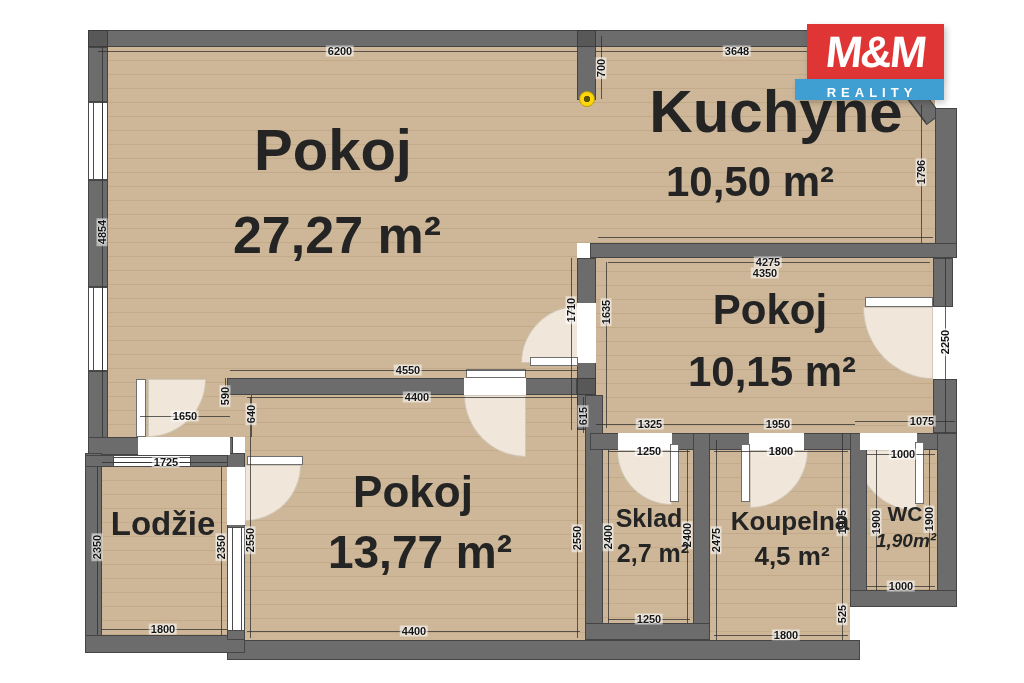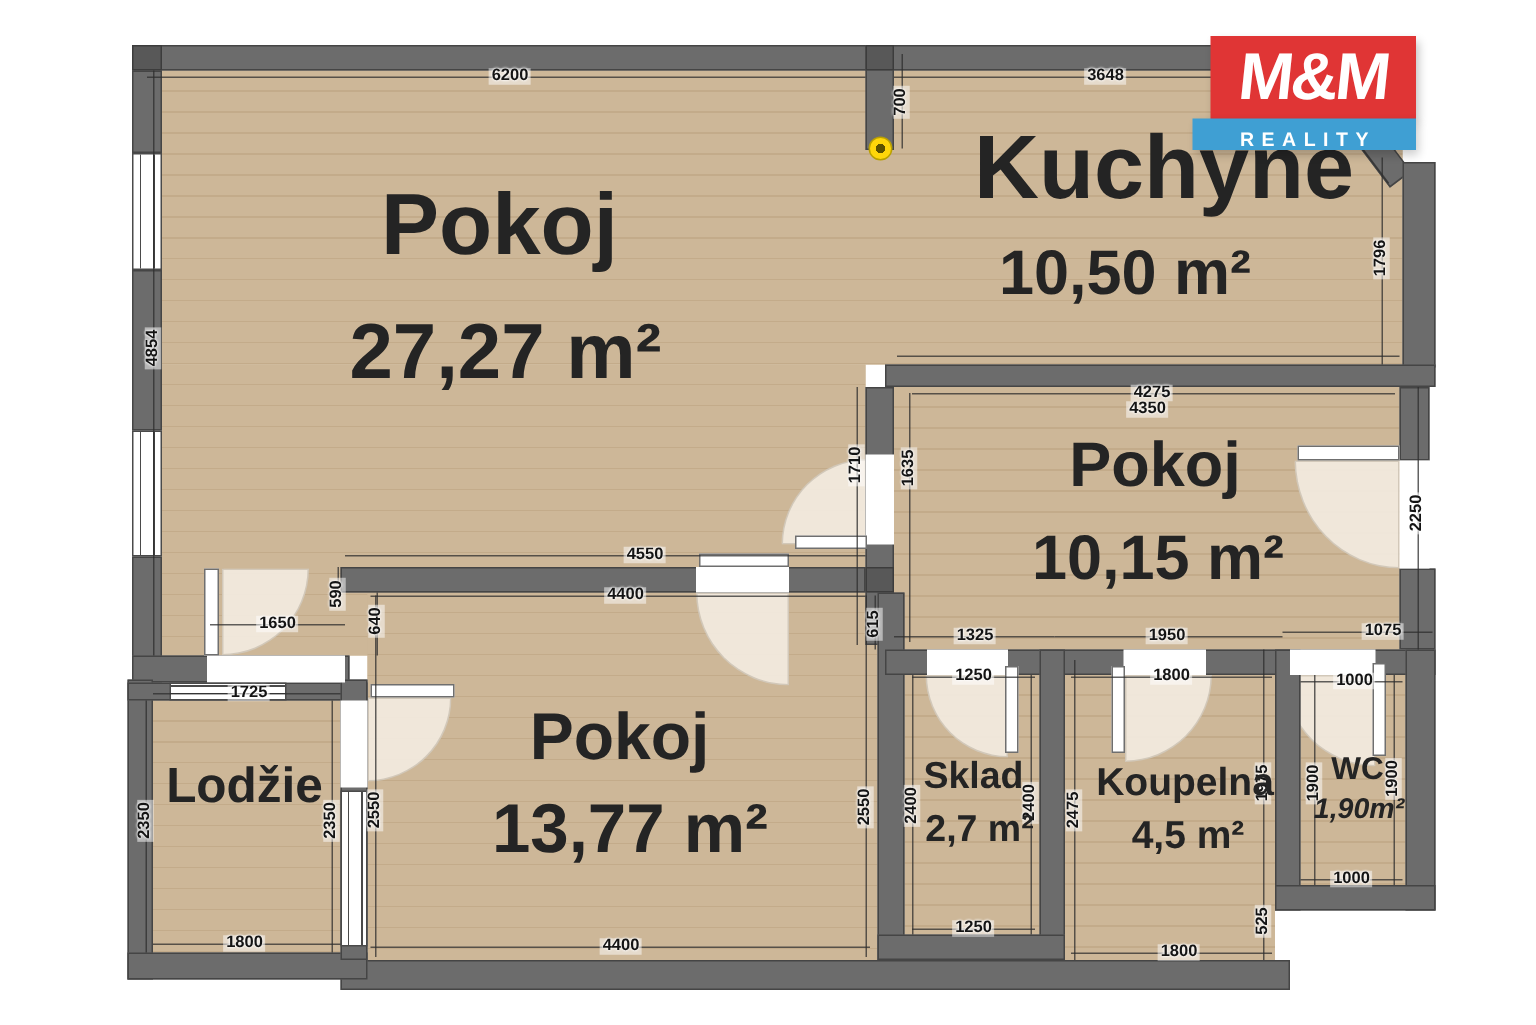--- a/index.html
+++ b/index.html
@@ -151,21 +151,21 @@
   <span class="dlbl" style="left:340px;top:51px;">6200</span>
   <span class="dlbl dv" style="left:601px;top:68px;">700</span>
   <span class="dlbl" style="left:737px;top:51px;">3648</span>
   <span class="dlbl dv" style="left:102px;top:232px;">4854</span>
   <span class="dlbl dv" style="left:921px;top:172px;">1796</span>
   <span class="dlbl" style="left:765px;top:237px;margin-top:36px;">4350</span>
   <span class="dlbl" style="left:768px;top:262px;">4275</span>
   <span class="dlbl dv" style="left:571px;top:310px;">1710</span>
   <span class="dlbl dv" style="left:606px;top:312px;">1635</span>
   <span class="dlbl dv" style="left:945px;top:342px;">2250</span>
-  <span class="dlbl" style="left:430px;top:370px;">4550</span>
+  <span class="dlbl" style="left:408px;top:370px;">4550</span>
   <span class="dlbl" style="left:417px;top:397px;">4400</span>
   <span class="dlbl dv" style="left:225px;top:396px;">590</span>
   <span class="dlbl dv" style="left:251px;top:414px;">640</span>
   <span class="dlbl" style="left:185px;top:416px;">1650</span>
   <span class="dlbl" style="left:166px;top:462px;">1725</span>
   <span class="dlbl dv" style="left:97px;top:547px;">2350</span>
   <span class="dlbl dv" style="left:221px;top:547px;">2350</span>
   <span class="dlbl dv" style="left:250px;top:540px;">2550</span>
   <span class="dlbl dv" style="left:577px;top:538px;">2550</span>
   <span class="dlbl dv" style="left:583px;top:416px;">615</span>

